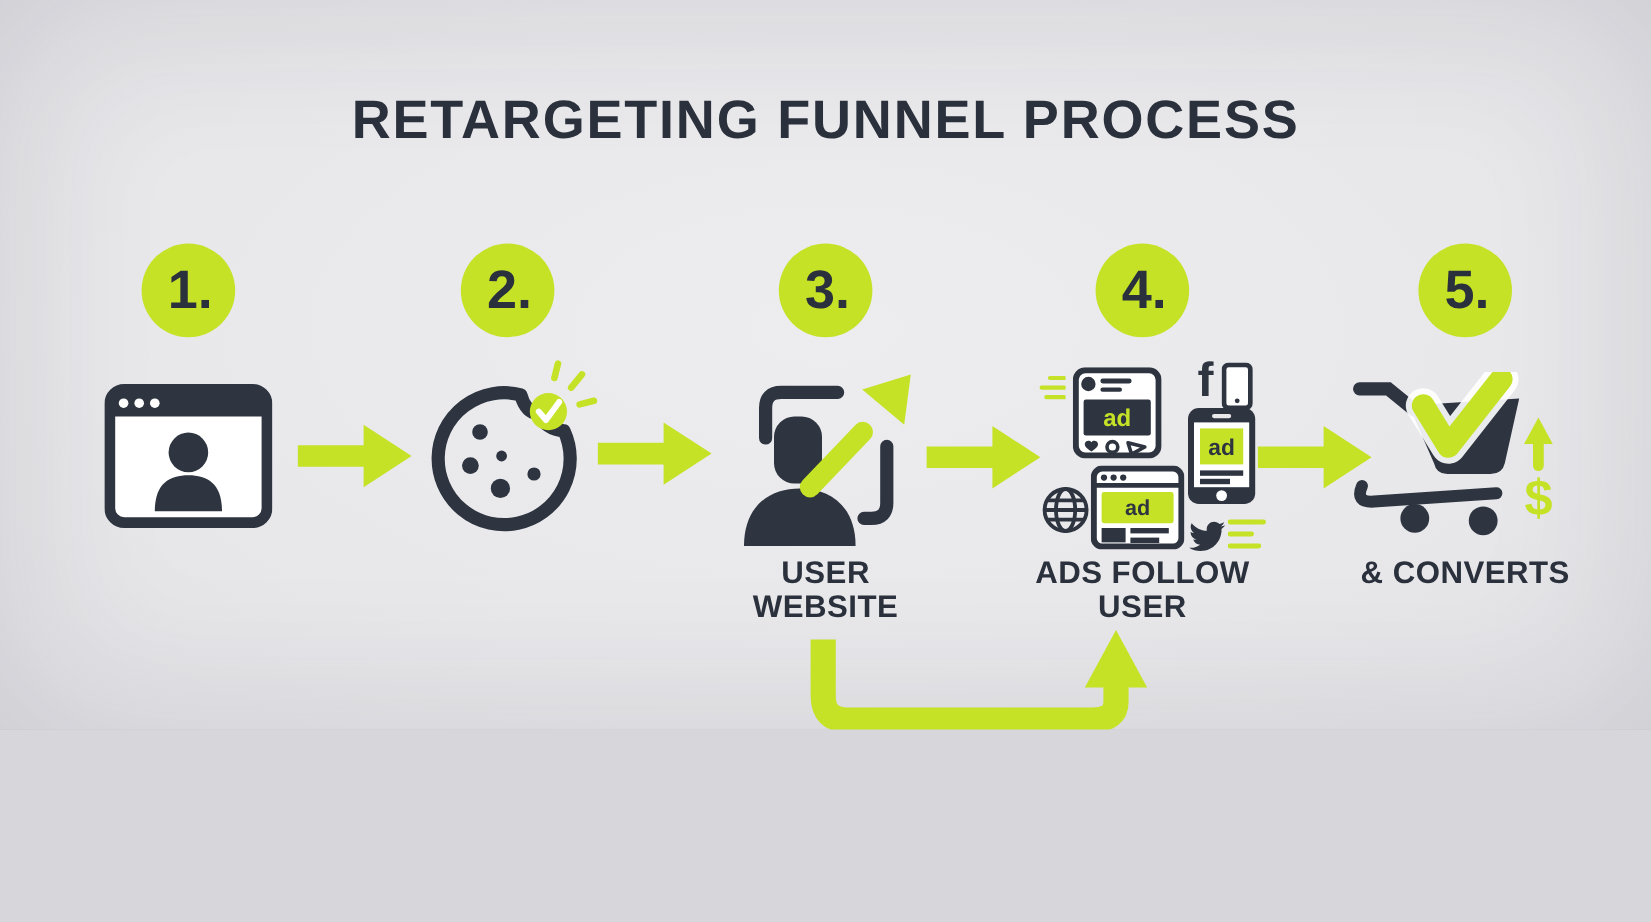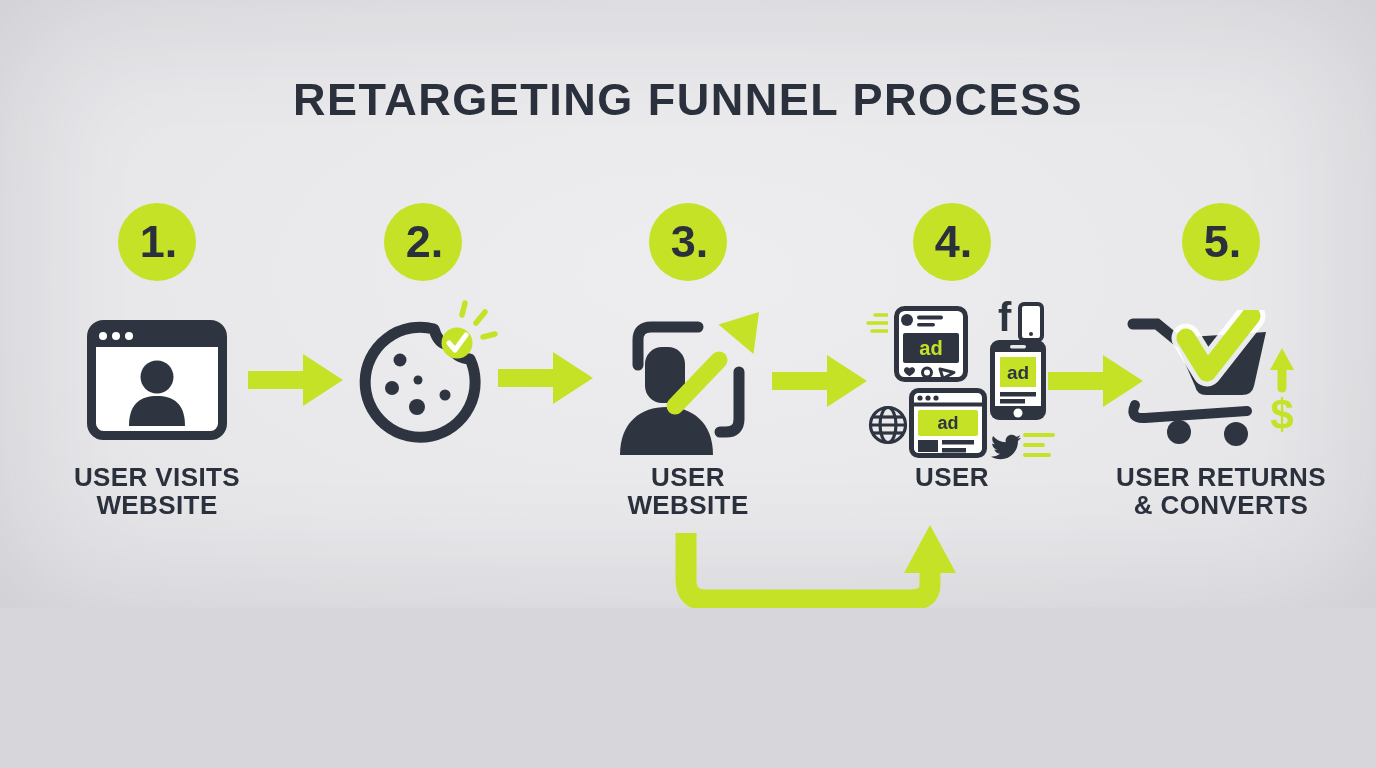--- a/index.html
+++ b/index.html
@@ -62,24 +62,20 @@
     <div class="icon-area">
       <svg class="m1" width="140" height="120" viewBox="0 0 140 120">
         <rect x="4.5" y="4.5" width="131" height="111" rx="12" fill="#ffffff" stroke="#2e3540" stroke-width="9"></rect>
         <path d="M4.5,27 V17 Q4.5,4.5 17,4.5 H123 Q135.5,4.5 135.5,17 V27 Z" fill="#2e3540"></path>
         <circle cx="16" cy="16" r="4" fill="#ffffff"></circle>
         <circle cx="29" cy="16" r="4" fill="#ffffff"></circle>
         <circle cx="42" cy="16" r="4" fill="#ffffff"></circle>
         <circle cx="70" cy="57" r="16.5" fill="#2e3540"></circle>
         <path d="M42,106 C42,83 54,76 70,76 C86,76 98,83 98,106 Z" fill="#2e3540"></path>
       </svg>
-    </div>
-    <div class="label">
-      <div>USER VISITS</div>
-      <div>WEBSITE</div>
     </div>
   </div>
 
   <div class="col c2">
     <div class="num-circle">2.</div>
     <div class="icon-area">
       <svg class="m2" width="150" height="160" viewBox="0 0 150 160">
         <path d="M86,29 A55,55 0 1 0 122,59 Q107,58 101,45 Q90,44 86,29 Z" fill="none" stroke="#2e3540" stroke-width="11" stroke-linejoin="round"></path>
         <circle cx="52" cy="60" r="6.5" fill="#2e3540"></circle>
         <circle cx="70" cy="80" r="4.5" fill="#2e3540"></circle>
@@ -193,20 +189,21 @@
           <g stroke="#c5e227" stroke-width="4" stroke-linecap="round">
             <line x1="2" y1="4" x2="30" y2="4"></line>
             <line x1="2" y1="14" x2="20" y2="14"></line>
             <line x1="2" y1="24" x2="26" y2="24"></line>
           </g>
         </svg>
 
       </div>
     </div>
     <div class="label">
+      <div>ADS FOLLOW</div>
       <div>USER</div>
     </div>
   </div>
 
   <div class="col c5">
     <div class="num-circle">5.</div>
     <div class="icon-area">
       <svg class="m5" width="200" height="145" viewBox="0 0 200 145">
         <path d="M12,14 H36 L58,32" fill="none" stroke="#2e3540" stroke-width="11" stroke-linecap="round"></path>
         <path d="M53,28 L145,22 L133,76 Q131,85 121,85 H85 Q76,85 74,76 Z" fill="#2e3540"></path>
@@ -218,21 +215,20 @@
         <circle cx="58" cy="122" r="12" fill="#2e3540"></circle>
         <circle cx="115" cy="124" r="12" fill="#2e3540"></circle>
         <g>
           <polygon points="161,38 149,60 173,60" fill="#c5e227"></polygon>
           <line x1="161" y1="60" x2="161" y2="78" stroke="#c5e227" stroke-width="9" stroke-linecap="round"></line>
           <text x="161" y="119" font-size="42" fill="#c5e227" text-anchor="middle">$</text>
         </g>
       </svg>
     </div>
     <div class="label">
-      <div>USER RETURNS</div>
       <div>&amp; CONVERTS</div>
     </div>
   </div>
 
   <svg class="fwd-arrow a1" viewBox="0 0 96 56">
     <polygon points="0,19 55,19 55,2 95,28 55,54 55,37 0,37" fill="#c5e227"></polygon>
   </svg>
   <svg class="fwd-arrow a2" viewBox="0 0 96 56">
     <polygon points="0,19 55,19 55,2 95,28 55,54 55,37 0,37" fill="#c5e227"></polygon>
   </svg>

